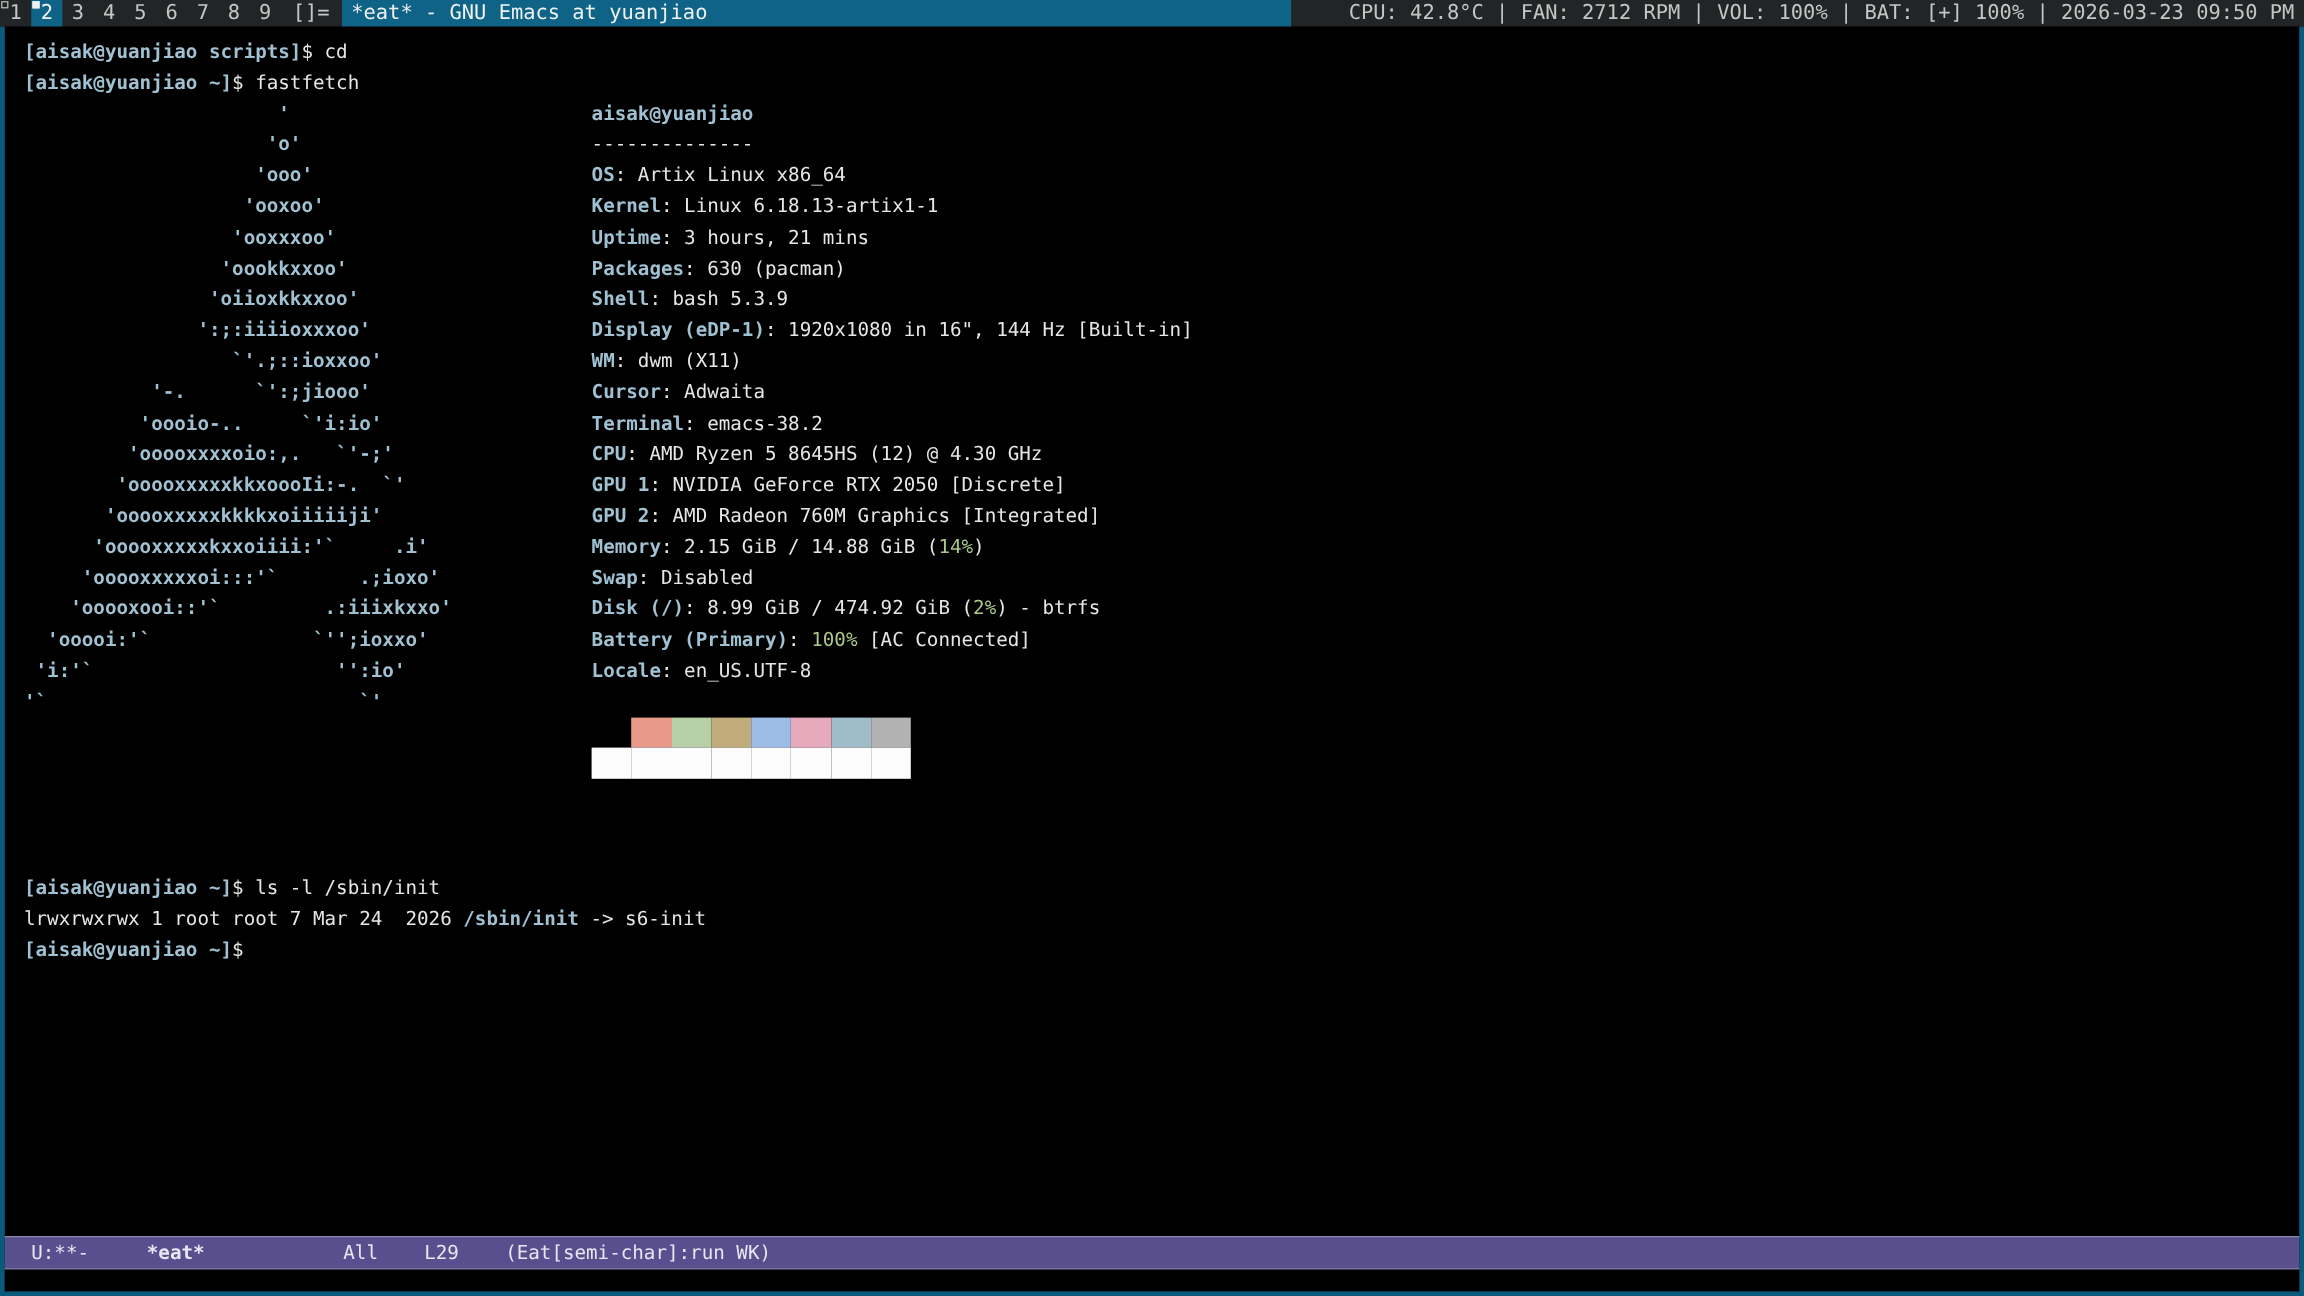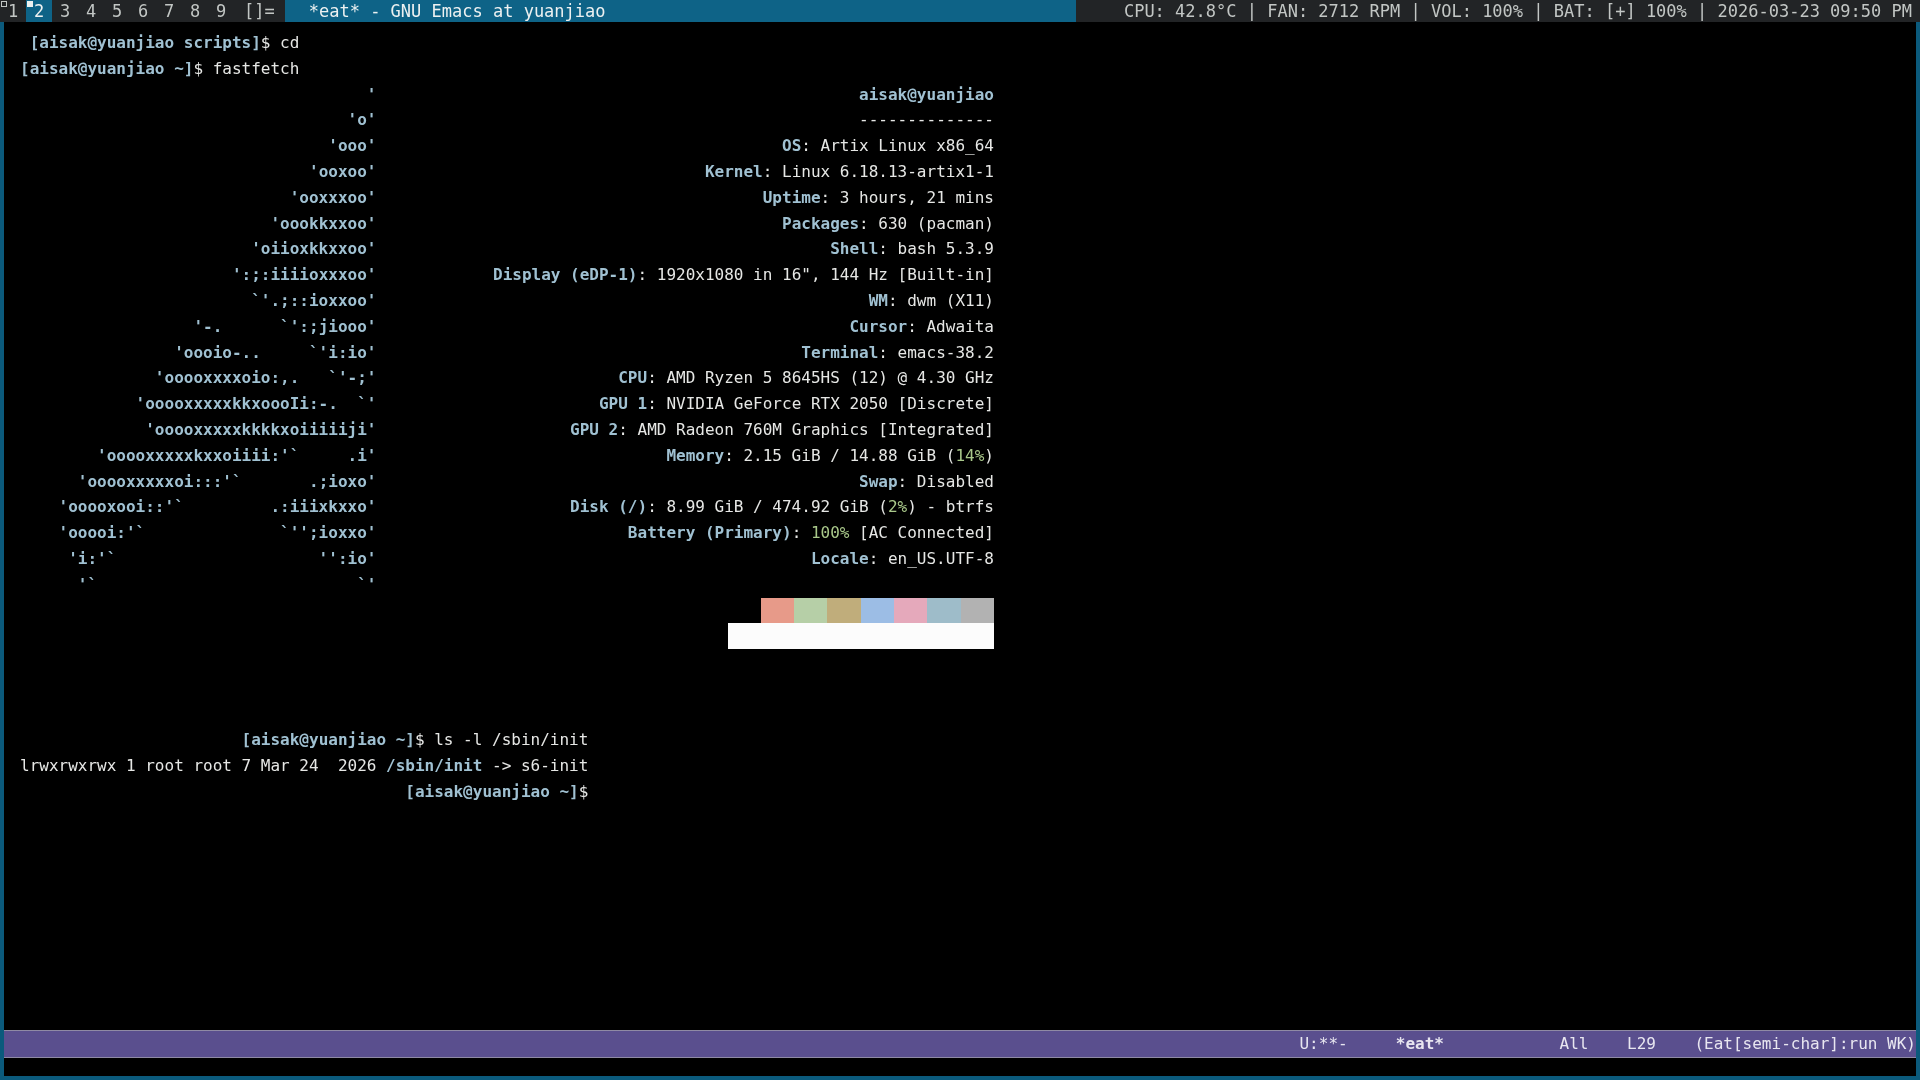--- a/index.html
+++ b/index.html
@@ -16,28 +16,27 @@
   .bar{
     position:absolute;top:0;left:0;width:1920px;height:22px;background:var(--bar-bg);
     display:flex;align-items:stretch;font-size:17px;color:var(--bar-fg);z-index:5;
   }
   .tags{display:flex;}
   .tag{width:26px;position:relative;display:flex;align-items:center;justify-content:center;cursor:pointer;}
   .tag.sel{background:var(--sel-bg);color:var(--sel-fg);}
   .ind{position:absolute;top:1px;left:1px;width:6px;height:6px;border:1px solid currentColor;box-sizing:border-box;}
   .ind.fill{background:currentColor;}
   .ltsymbol{padding:0 10px;display:flex;align-items:center;}
-  .wintitle{flex:1;background:var(--sel-bg);color:var(--sel-fg);display:flex;align-items:center;padding-left:24px;white-space:pre;overflow:hidden;}
+  .wintitle{flex:1;background:var(--sel-bg);color:var(--sel-fg);display:flex;align-items:center;padding-left:8px;white-space:pre;overflow:hidden;}
   .status{display:flex;align-items:center;padding:0 8px;white-space:pre;margin-left:40px;}
   
   .window{
     position:absolute;top:22px;left:0;right:0;bottom:0;box-sizing:border-box;
     border-left:4px solid var(--border);border-right:4px solid var(--border);border-bottom:4px solid var(--border);
     background:var(--term-bg);
-    text-align:right;
   }
   .term{position:absolute;left:0;right:0;top:0;bottom:46px;font-size:16px;overflow:hidden;}
   .line{height:25.8px;line-height:25.8px;white-space:pre;}
   #top-cmds{position:absolute;left:16px;top:8px;}
   #art{
     position:absolute;left:16px;top:59.6px;margin:0;
     font-family:"DejaVu Sans Mono",monospace;font-weight:bold;font-size:16px;
     line-height:25.8px;color:var(--accent);white-space:pre;
   }
   #info{position:absolute;left:489px;top:59.6px;}
@@ -45,21 +44,21 @@
   .sg-p,.sg-l{color:var(--accent);font-weight:bold;}
   .sg-f{color:var(--fg);}
   .sg-g{color:var(--green);}
   .swatch{display:inline-block;width:33.3px;height:25.8px;vertical-align:top;}
   
   .modeline{
     position:absolute;left:0;right:0;bottom:18px;height:26px;background:var(--ml-bg);
     border-top:1px solid var(--ml-border);border-bottom:1px solid var(--ml-border);
     font-size:16px;cursor:pointer;
   }
-  .modeline .line{height:26px;line-height:26px;padding-left:0;}
+  .modeline .line{height:26px;line-height:26px;padding-left:22px;}
   .sg-m{color:var(--ml-fg);}
   .sg-mb{color:var(--ml-fg);font-weight:bold;}
   .echo{position:absolute;left:0;right:0;bottom:0;height:18px;background:var(--term-bg);}
 </style>
 </head>
 <body>
 
 <div class="bar">
   <div class="tags">
       <div class="tag">

